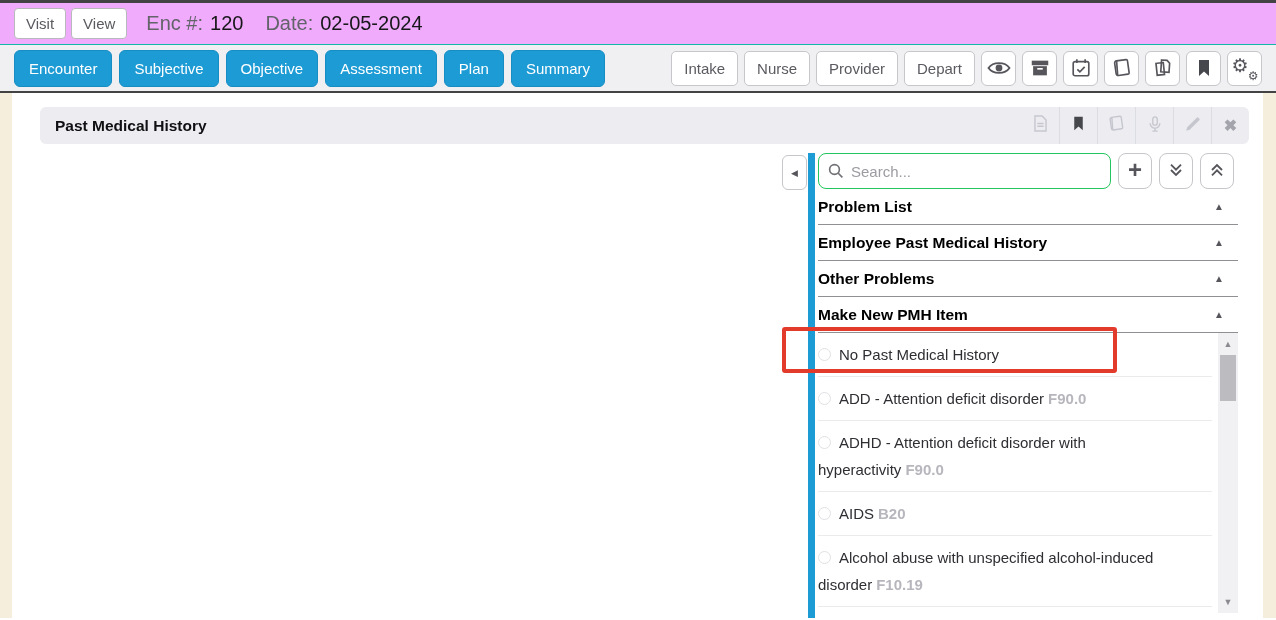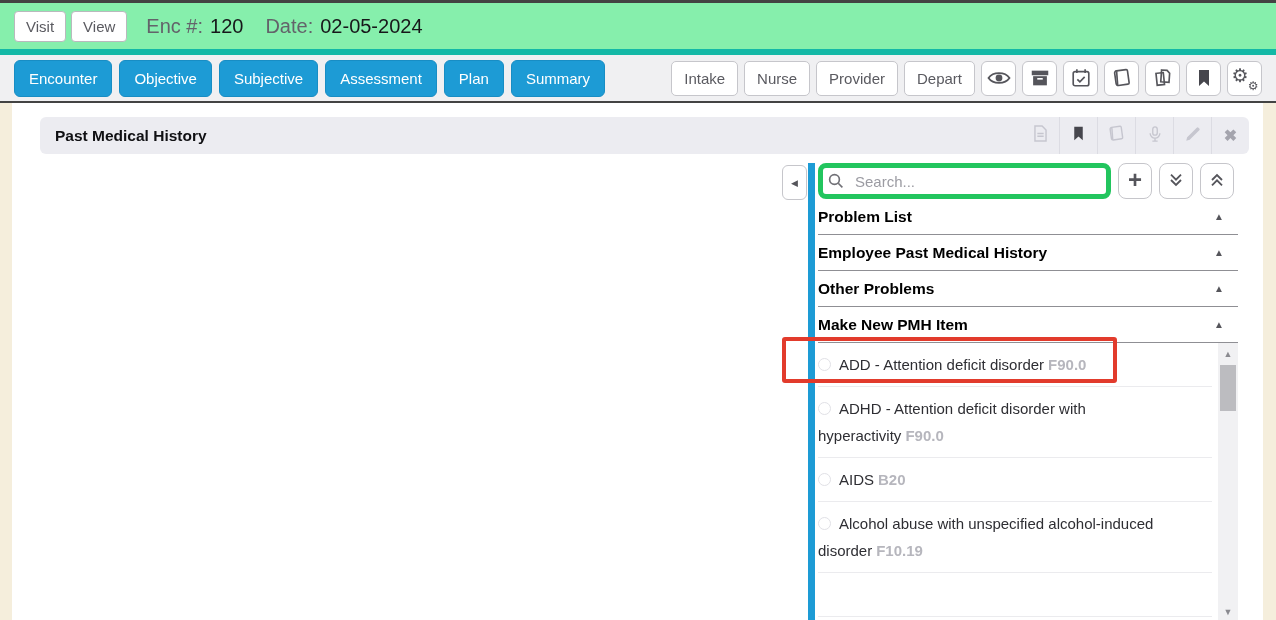--- a/index.html
+++ b/index.html
@@ -1,21 +1,21 @@
 <!DOCTYPE html>
 <html><head>
 <meta charset="utf-8">
 <style>
   * { margin:0; padding:0; box-sizing:border-box; }
   html,body { width:1276px; height:620px; overflow:hidden;
     font-family:"Liberation Sans", sans-serif; background:#fff; }
 
   
-  .row1 { height:55px; background:#86efac; border-top:3px solid #434343;
-    border-bottom:6px solid #14b8a6; display:flex; align-items:center;
+  .row1 { height:45px; background:#f0abfc; border-top:3px solid #434343;
+    border-bottom:1px solid #14b8a6; display:flex; align-items:center;
     padding-left:14px; }
   .btn-plain { background:#fff; border:1px solid #b9b9bd; border-radius:4px;
     color:#5a5a60; font-size:15px; padding:6px 11px; margin-right:5px; cursor:pointer; }
   .enc-group { margin-left:14px; font-size:20px; display:flex; gap:7px; }
   .lbl { color:#63636a; }
   .val { color:#17171a; }
   .date-group { margin-left:22px; }
 
   
   .row2 { height:48px; background:#f0f0f2; border-bottom:2px solid #434343;
@@ -51,21 +51,21 @@
   
   .panel { position:absolute; left:770px; top:60px; width:456px; bottom:0; }
   .collapse-btn { position:absolute; left:0; top:2px; width:25px; height:35px;
     background:#fff; border:1px solid #c6c6cb; border-radius:6px; color:#55555b;
     font-size:9px; display:flex; align-items:center; justify-content:center; cursor:pointer; }
   .blue-bar { position:absolute; left:26px; top:0; bottom:0; width:7px; background:#1d9bd5; }
   .panel-body { position:absolute; left:36px; right:0; top:0; bottom:0; }
 
   .controls { display:flex; gap:7px; height:36px; }
   .search-wrap { position:relative; width:293px; }
-  .search-wrap input { width:100%; height:36px; border:5px solid #22c55e; border-radius:8px;
+  .search-wrap input { width:100%; height:36px; border:1px solid #22c55e; border-radius:8px;
     padding:0 10px 0 32px; font-size:15px; color:#333; outline:none;
     font-family:"Liberation Sans", sans-serif; }
   .search-wrap input::placeholder { color:#9b9ba2; }
   .mag { position:absolute; left:9px; top:9px; }
   .ctl-btn { width:34px; height:36px; background:#fff; border:1px solid #c6c6cb;
     border-radius:8px; display:flex; align-items:center; justify-content:center;
     cursor:pointer; color:#55555b; }
   .plus-glyph { font-size:24px; font-weight:bold; line-height:20px; margin-top:-3px; }
 
   .group-header { height:36px; display:flex; align-items:center;
@@ -103,22 +103,22 @@
     <span class="val">120</span>
   </div>
   <div class="enc-group date-group">
     <span class="lbl">Date:</span>
     <span class="val">02-05-2024</span>
   </div>
 </div>
 
 <div class="row2">
   <button class="tab-blue">Encounter</button>
+  <button class="tab-blue">Subjective</button>
   <button class="tab-blue">Objective</button>
-  <button class="tab-blue">Subjective</button>
   <button class="tab-blue">Assessment</button>
   <button class="tab-blue">Plan</button>
   <button class="tab-blue">Summary</button>
 
   <div class="right-tools">
     <button class="btn-role">Intake</button>
     <button class="btn-role">Nurse</button>
     <button class="btn-role">Provider</button>
     <button class="btn-role">Depart</button>
 
@@ -283,20 +283,23 @@
         <span class="group-caret">▲</span>
       </div>
       <div class="group-header">
         <span class="group-title">Make New PMH Item</span>
         <span class="group-caret">▲</span>
       </div>
 
       <div class="listwrap">
         <div class="list">
           <div class="list-item">
+            <span class="radio"></span><span>No Past Medical History</span><span class="code"></span>
+          </div>
+          <div class="list-item">
             <span class="radio"></span><span>ADD - Attention deficit disorder</span><span class="code">F90.0</span>
           </div>
           <div class="list-item">
             <span class="radio"></span><span>ADHD - Attention deficit disorder with hyperactivity</span><span class="code">F90.0</span>
           </div>
           <div class="list-item">
             <span class="radio"></span><span>AIDS</span><span class="code">B20</span>
           </div>
           <div class="list-item">
             <span class="radio"></span><span>Alcohol abuse with unspecified alcohol-induced disorder</span><span class="code">F10.19</span>

